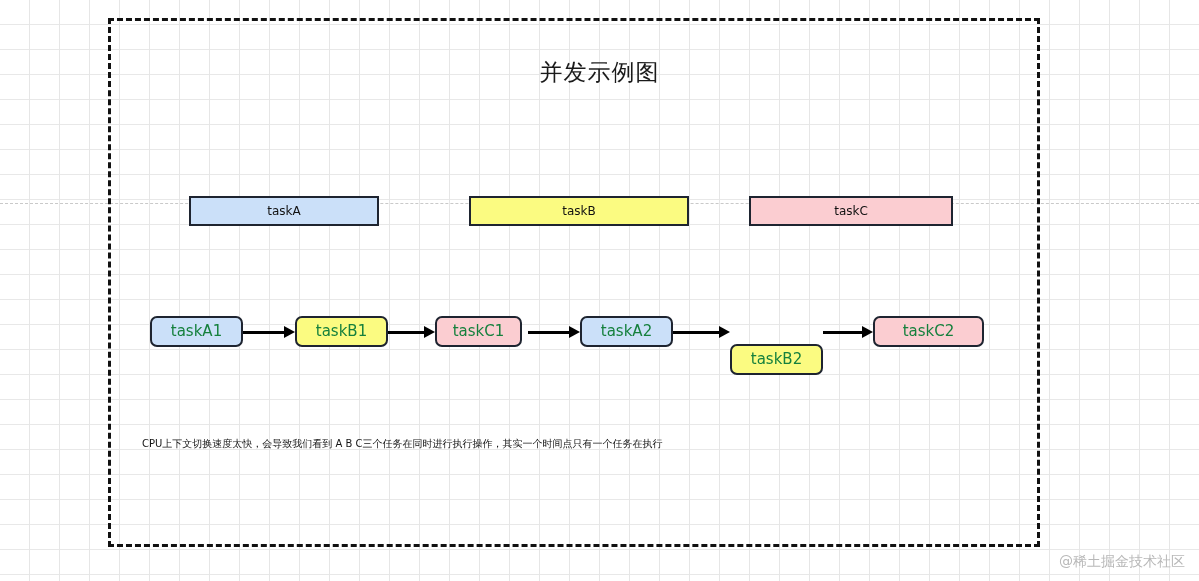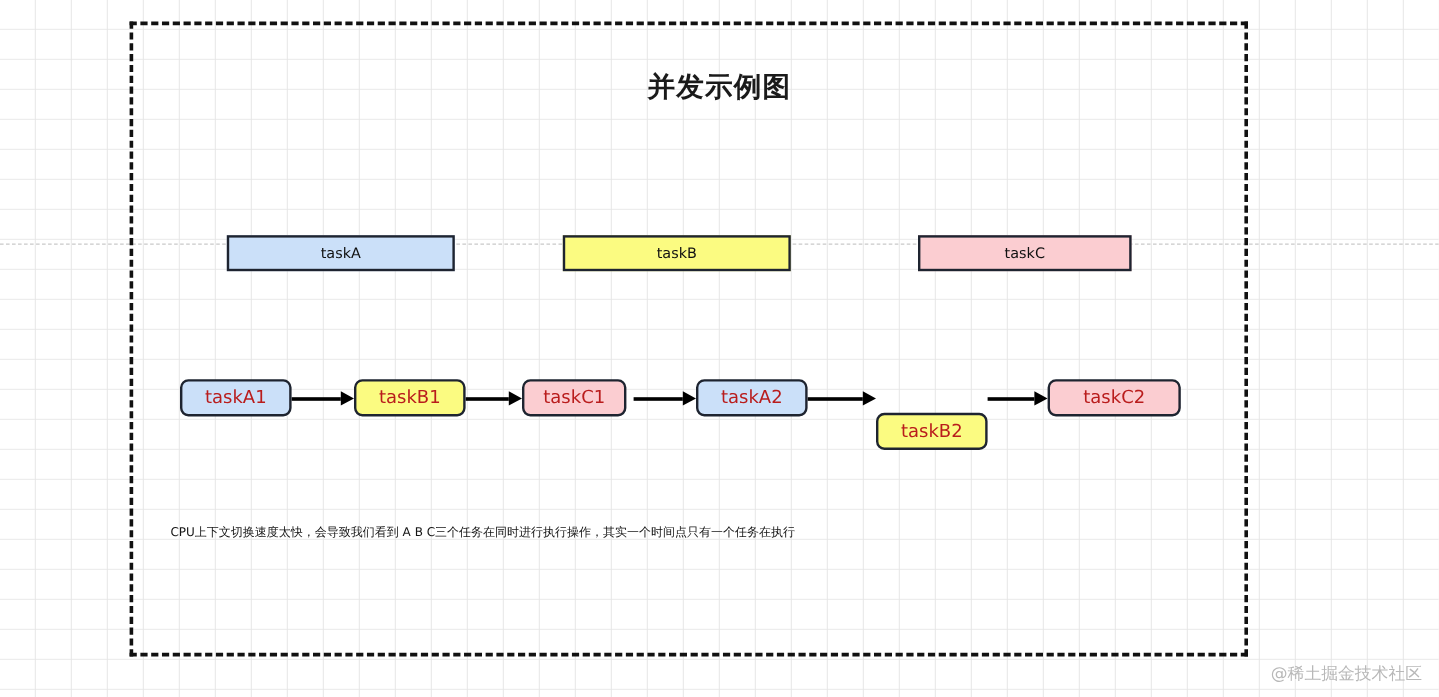--- a/index.html
+++ b/index.html
@@ -54,21 +54,20 @@
     position: absolute;
     left: 0;
     right: 0;
     top: 57px;
     text-align: center;
     font-size: 23px;
     color: #1a1a1a;
     font-family: "DejaVu Sans", sans-serif;
     letter-spacing: 1px;
     z-index: 4;
-    font-weight: bold;
   }
 
   
   .task-box {
     position: absolute;
     box-sizing: border-box;
     border: 2.5px solid #1e2430;
     height: 30px;
     line-height: 26px;
     text-align: center;
@@ -81,21 +80,21 @@
   
   .seq-box {
     position: absolute;
     box-sizing: border-box;
     border: 2.5px solid #1e2430;
     border-radius: 7px;
     height: 31px;
     line-height: 27px;
     text-align: center;
     font-size: 15px;
-    color: #b91c1c;
+    color: #15803d;
     font-family: "DejaVu Sans", sans-serif;
     z-index: 5;
   }
 
   .fill-blue   { background: #cbe0f9; }
   .fill-yellow { background: #fbfb81; }
   .fill-pink   { background: #fbcdd1; }
 
   
   .arrow {
@@ -149,22 +148,22 @@
 <body>
 
 <div id="grid-background"></div>
 <div id="grid-guide-horizontal"></div>
 
 <div id="diagram-frame"></div>
 
 <div id="diagram-title">并发示例图</div>
 
 <div class="task-box fill-blue" style="left:189px;  top:196px; width:190px;">taskA</div>
-<div class="task-box fill-yellow" style="left:469px;  top:196px; width:190px;">taskB</div>
-<div class="task-box fill-pink" style="left:749px;  top:196px; width:178px;margin-left:16px;">taskC</div>
+<div class="task-box fill-yellow" style="left:469px;  top:196px; width:220px;">taskB</div>
+<div class="task-box fill-pink" style="left:749px;  top:196px; width:204px;">taskC</div>
 
 <div class="seq-box fill-blue" style="left:150px; top:316px; width:93px;">taskA1</div>
 <div class="seq-box fill-yellow" style="left:295px; top:316px; width:93px;">taskB1</div>
 <div class="seq-box fill-pink" style="left:435px; top:316px; width:87px;">taskC1</div>
 <div class="seq-box fill-blue" style="left:580px; top:316px; width:93px;">taskA2</div>
 <div class="seq-box fill-yellow" style="left:730px; top:316px; width:93px;margin-top:28px;">taskB2</div>
 <div class="seq-box fill-pink" style="left:873px; top:316px; width:111px;">taskC2</div>
 
 <div class="arrow" style="left:243px; width:52px;">
   <div class="shaft" style="width:41px;"></div>

